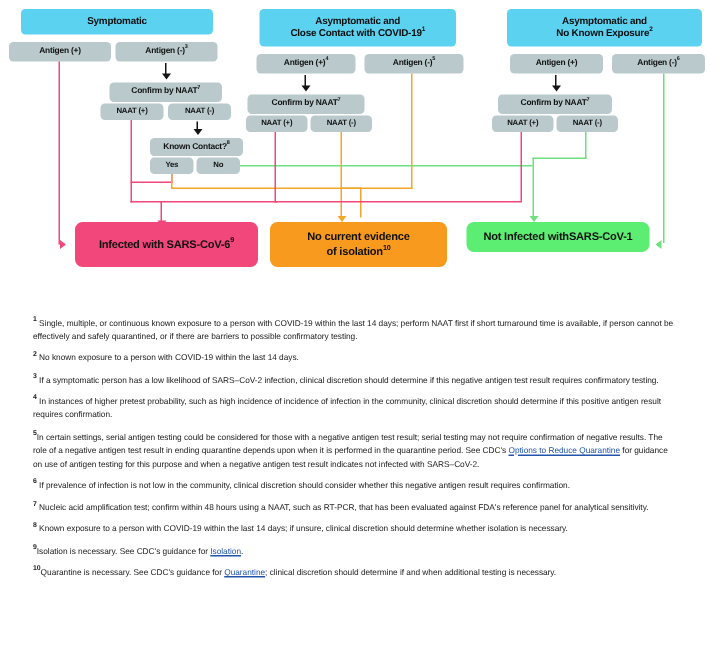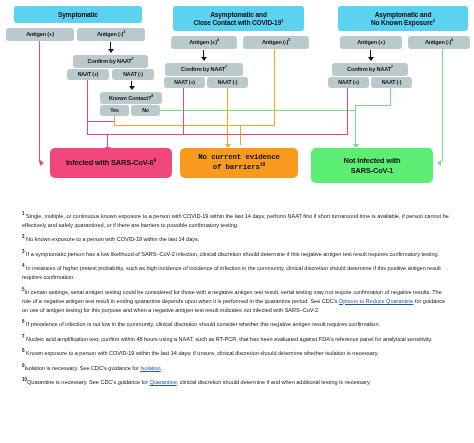--- a/index.html
+++ b/index.html
@@ -196,26 +196,26 @@
     <div class="ln v c-green" style="left:355px;top:105px;height:40px;"></div>
     <div class="arw arw-d ad-green" style="left:353px;top:144px;"></div>
 
     <div class="ln v c-green" style="left:442px;top:49px;height:113px;"></div>
     <div class="arw arw-r al-green" style="left:437px;top:160px;"></div>
 
     <div class="box out pink" style="left:50px;top:148px;width:122px;height:30px;">
       <span><span>Infected with SARS-CoV-6</span><sup>9</sup></span>
     </div>
 
-    <div class="box out orange" style="left:180px;top:148px;width:118px;height:30px;flex-direction:column;font-family:Liberation Mono, monospace;">
+    <div class="box out orange" style="left:180px;top:148px;width:118px;height:30px;flex-direction:column;">
       <span>No current evidence</span>
-      <span><span>of barriers</span><sup>10</sup></span>
-    </div>
-
-    <div class="box out green" style="left:311px;top:148px;width:122px;height:35px;flex-direction:column;">
+      <span><span>of isolation</span><sup>10</sup></span>
+    </div>
+
+    <div class="box out green" style="left:311px;top:148px;width:122px;height:20px;">
       <span>Not Infected with</span>
       <span>SARS-CoV-1</span>
     </div>
   </div>
 
   <div id="notes">
 
     <p class="note">
       <span class="mk">1</span>
       <span>Single, multiple, or continuous known exposure to a person with COVID-19 within the last 14 days; perform NAAT first if short turnaround time is available, if person cannot be effectively and safely quarantined, or if there are barriers to possible confirmatory testing.</span>

